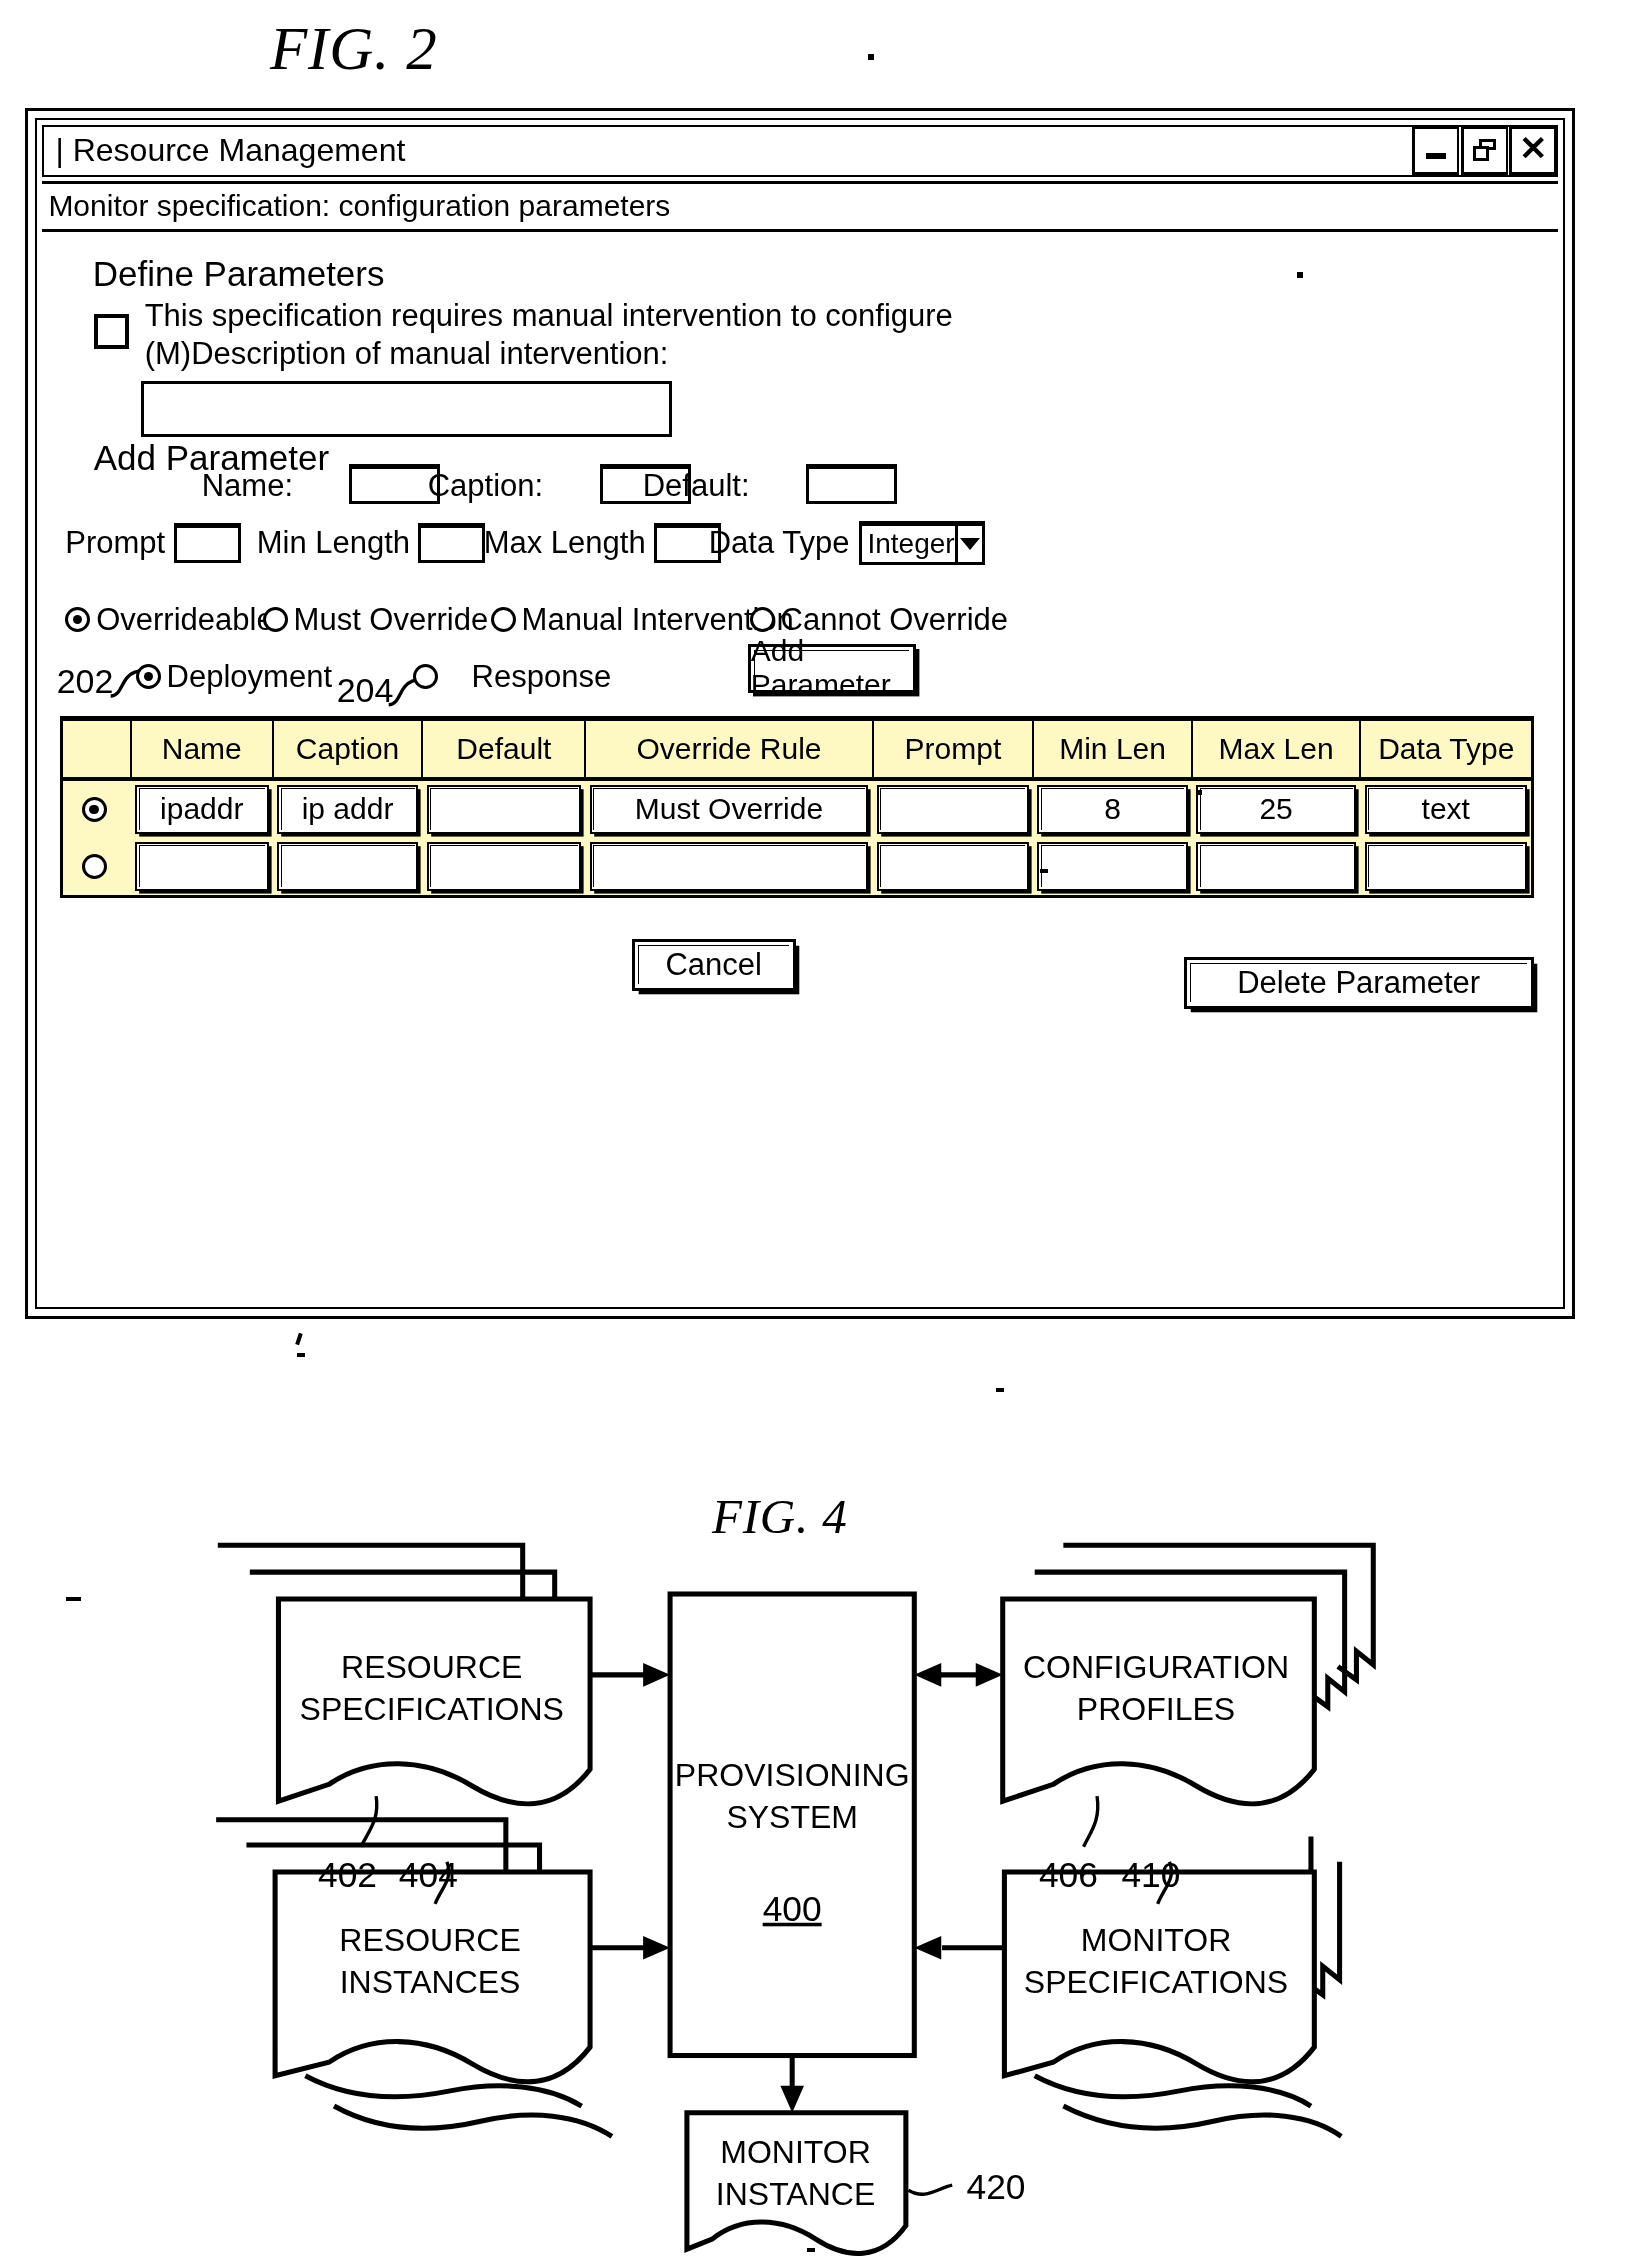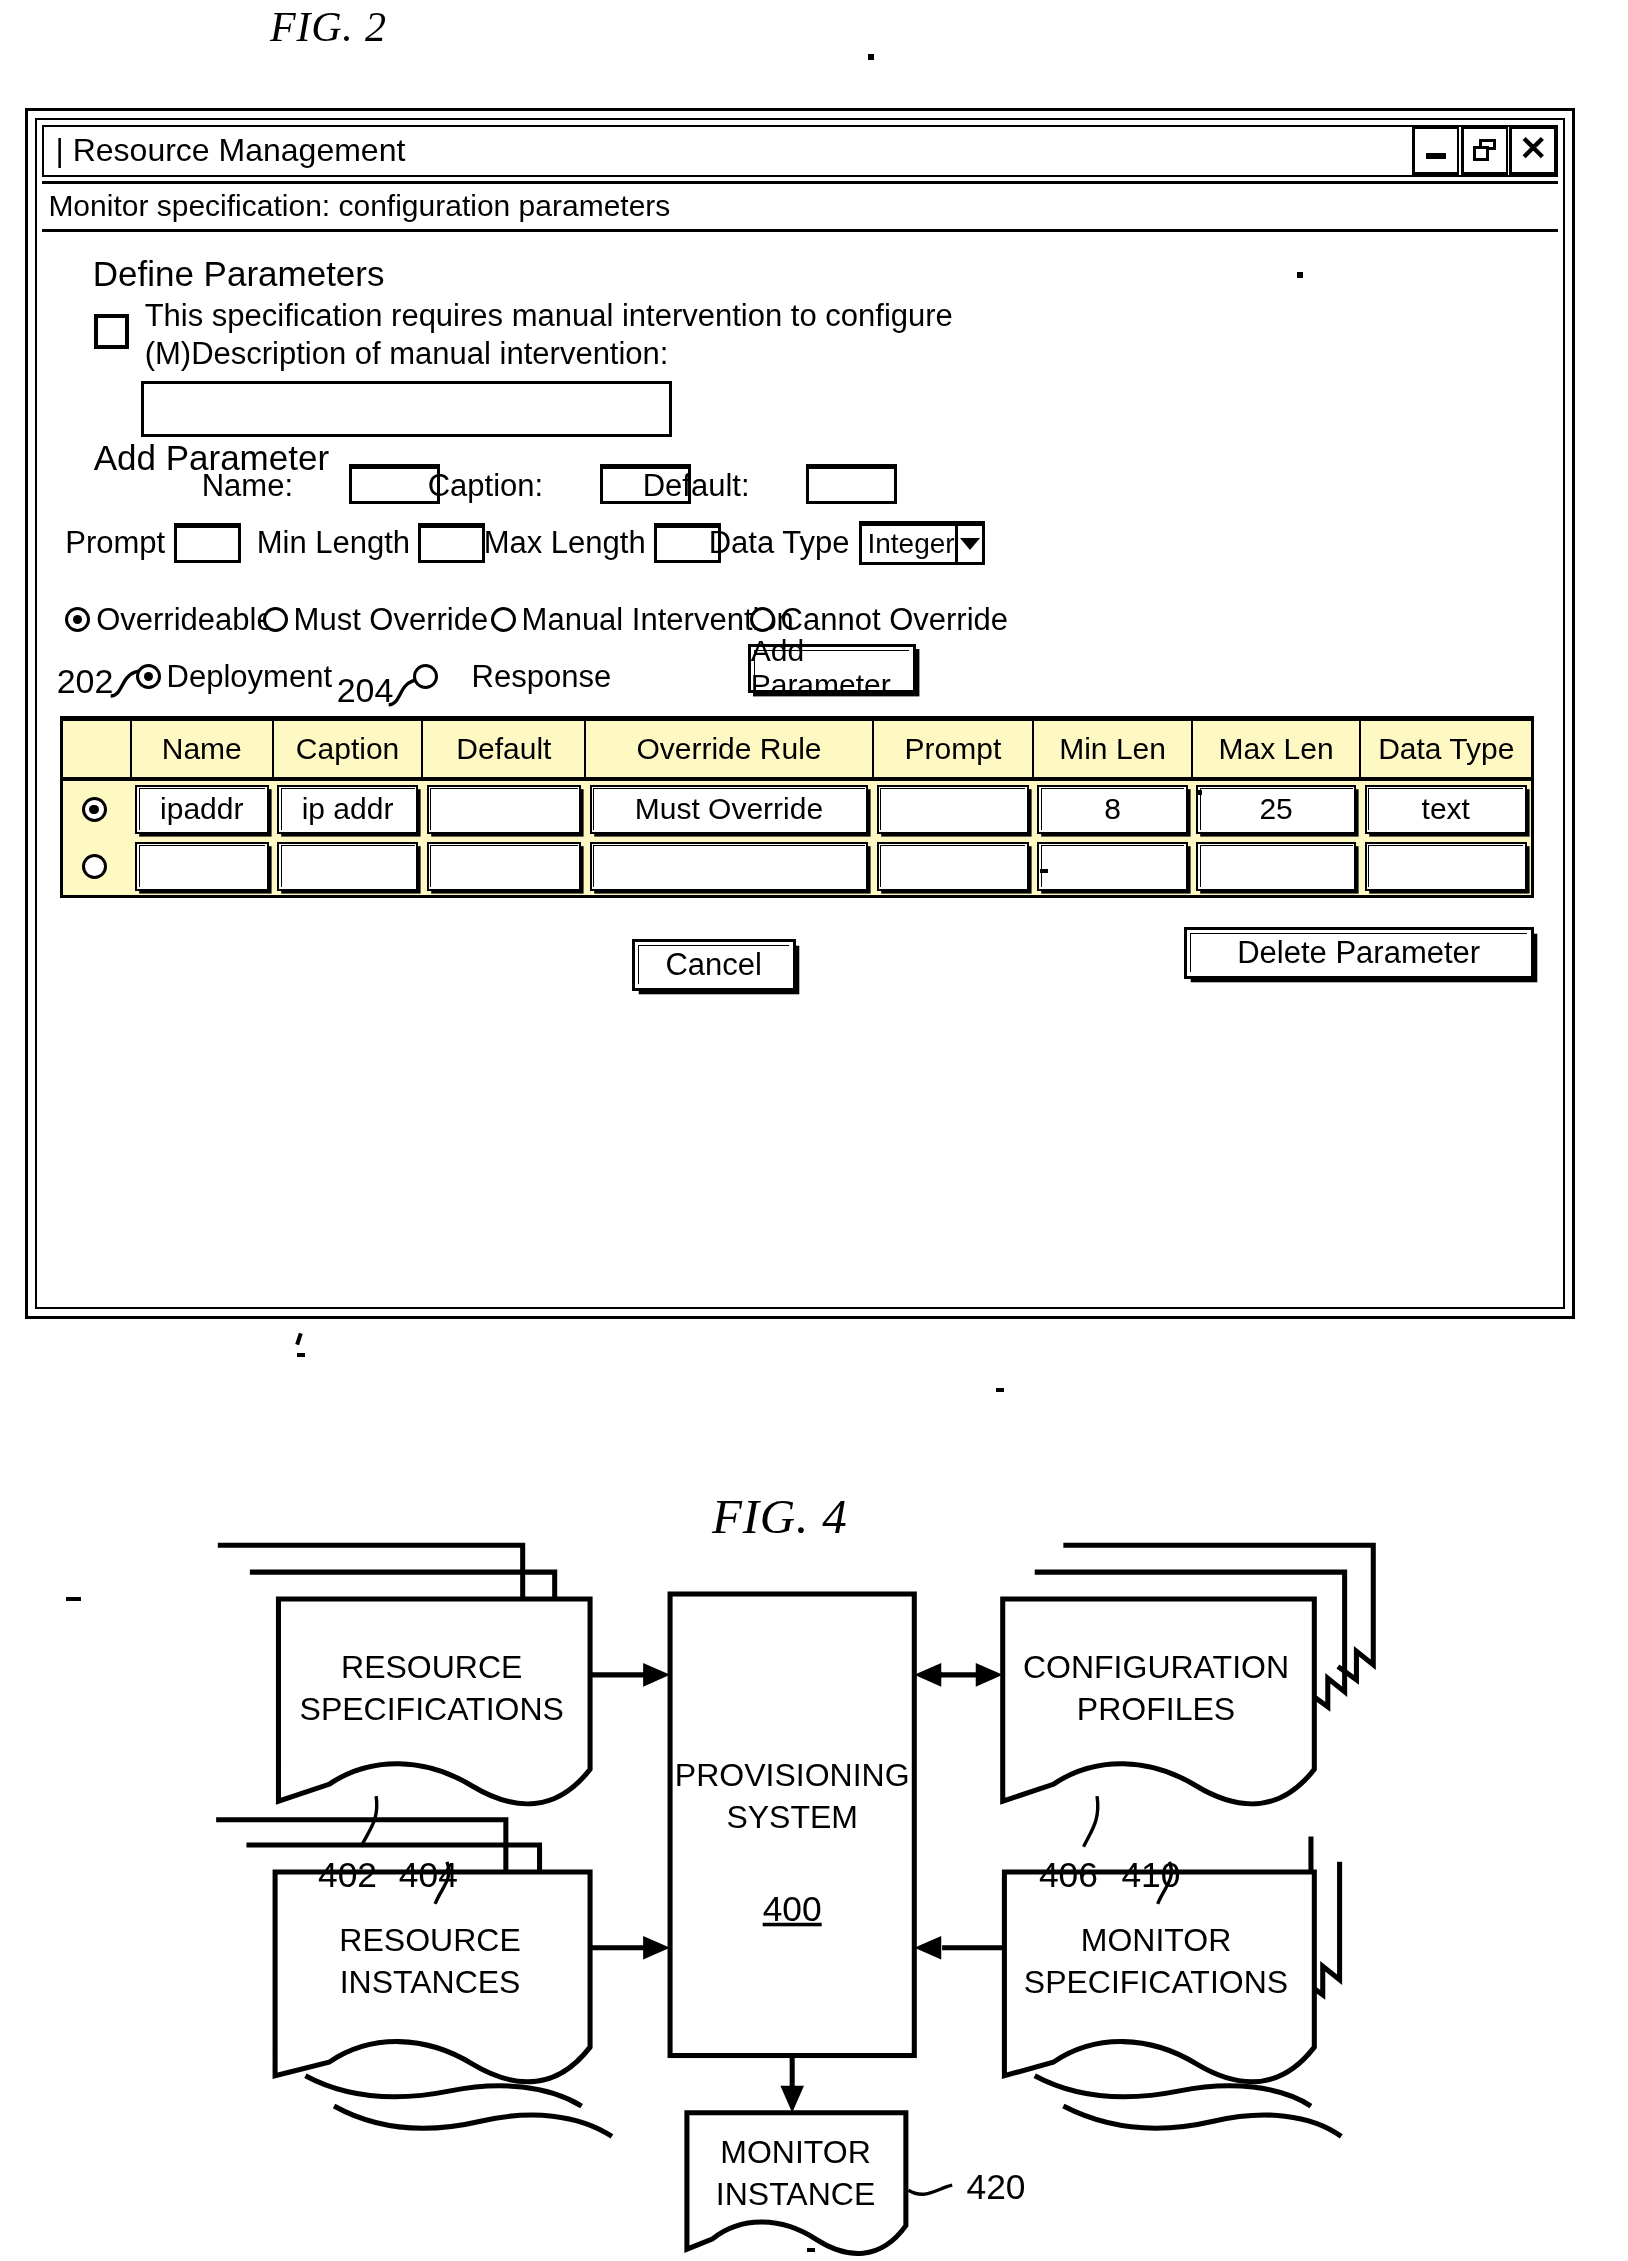--- a/index.html
+++ b/index.html
@@ -17,21 +17,21 @@
   }
 
   
   .fig-title {
     position: absolute;
     font-family: "Liberation Serif", serif;
     font-style: italic;
     font-weight: 400;
     letter-spacing: 0.8px;
   }
-  #fig2-title { left: 270px; top: 3px; font-size: 42px; }
+  #fig2-title { left: 270px; top: 14px; font-size: 61px; }
   #fig4-title { left: 712px; top: 1488px; font-size: 49px; }
 
   
   #window {
     position: absolute;
     left: 25px;
     top: 108px;
     width: 1550px;
     height: 1211px;
     border: 3.4px solid #000;
@@ -338,21 +338,21 @@
   }
   .btn::before {
     content: "";
     position: absolute;
     left: 3.4px; top: 3.4px; right: 3.4px; bottom: 3.4px;
     border-left: 1.7px solid #000;
     border-top: 1.7px solid #000;
   }
   #btn-return { left: 18.5px;  top: 708px; width: 354px; }
   #btn-cancel { left: 590px; top: 708px; width: 164px; }
-  #btn-delete { left: 1142px;top: 696px; width: 350px; }
+  #btn-delete { left: 1142px;top: 726px; width: 350px; }
 
   
   #fig4 { position: absolute; left: 0; top: 1466px; width: 1629px; height: 795px; }
   #fig4 svg { position: absolute; left: 0; top: 0; }
   .doc-text {
     font-family: "Liberation Sans", sans-serif;
     font-size: 38px;
     text-anchor: middle;
     fill: #000;
   }

